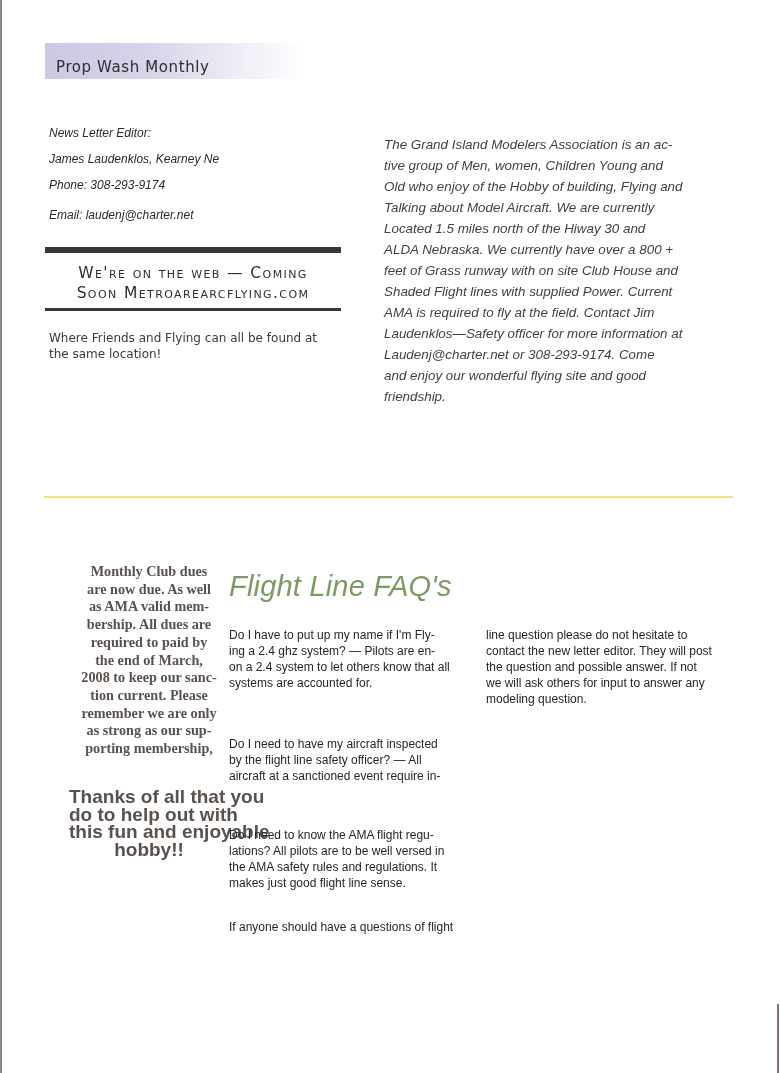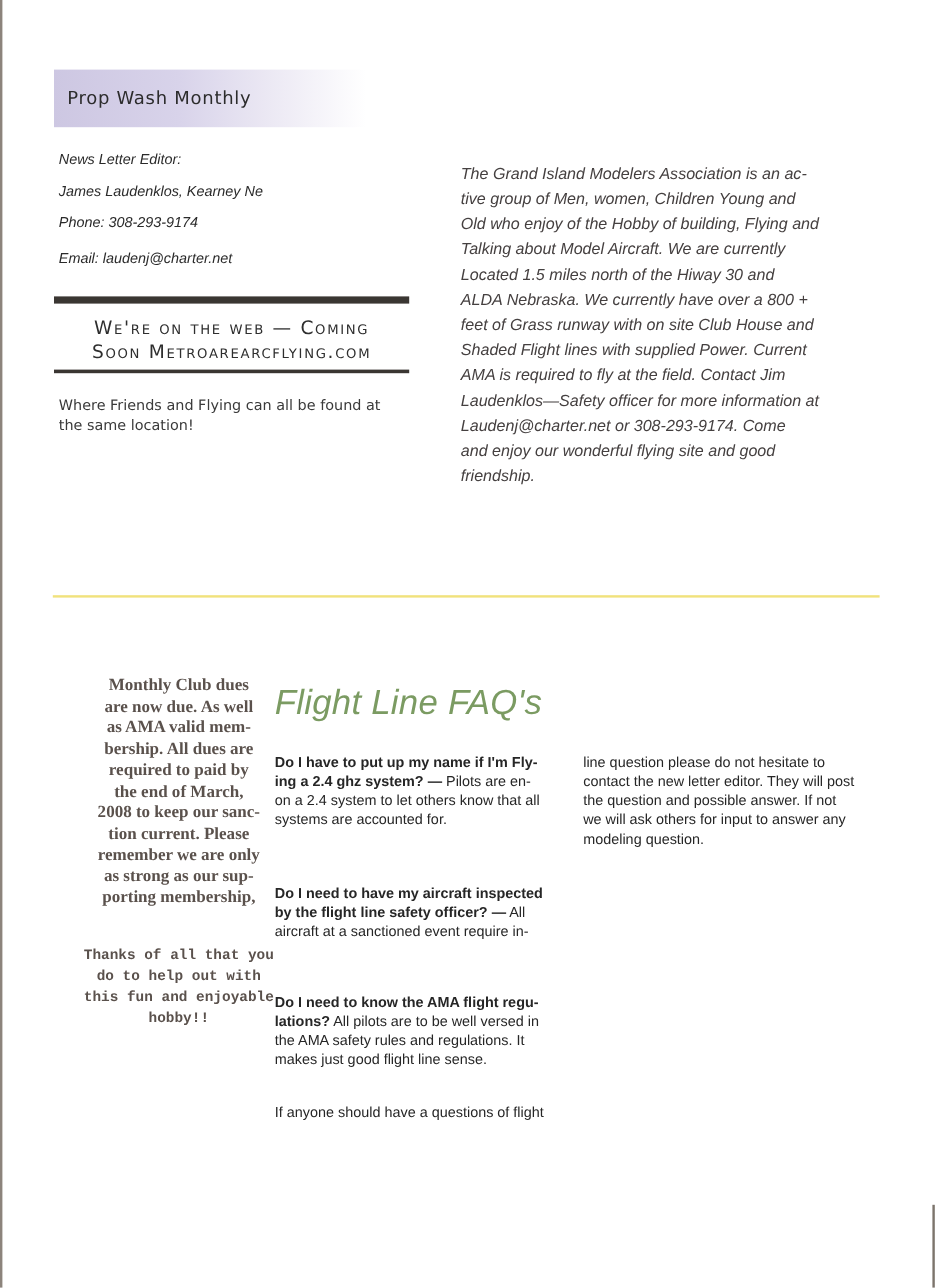--- a/index.html
+++ b/index.html
@@ -10,21 +10,21 @@
     }
     .left-edge {
       position: absolute; left: 0; top: 0; width: 2px; height: 1073px;
       background: #8c847c;
     }
     .right-edge {
       position: absolute; left: 777px; top: 1004px; width: 2px; height: 69px;
       background: #7c746c;
     }
     .banner {
-      position: absolute; left: 45px; top: 58px; width: 260px; height: 48px;
+      position: absolute; left: 45px; top: 43px; width: 260px; height: 36px;
       background: linear-gradient(90deg, #cdc7e2 0%, #d8d3ea 40%, #ece9f4 70%, rgba(255,255,255,0) 100%);
     }
     .banner-title {
       position: absolute; left: 11px; top: 15px;
       font-family: "DejaVu Sans", sans-serif; font-size: 15px; letter-spacing: 0.6px;
       color: #2c2c2c;
     }
     .editor {
       position: absolute; left: 49px; top: 126px; width: 300px;
       font-style: italic; font-size: 12px; color: #2a2a2a;
@@ -52,33 +52,33 @@
       background: #f1e27c;
     }
     .dues {
       position: absolute; left: 69px; top: 563px; width: 160px;
       font-family: "Liberation Serif", serif; font-weight: bold; font-size: 14.2px;
       line-height: 17.7px; color: #5a514c;
     }
     .dues span, .thanks span { display: block; white-space: nowrap; text-align: center; }
     .thanks {
       position: absolute; left: 69px; top: 788px; width: 160px;
-      font-family: Liberation Mono, monospace; font-weight: bold; font-size: 12px;
+      font-family: Liberation Sans, sans-serif; font-weight: bold; font-size: 19px;
       line-height: 17.7px; color: #5a514c;
     }
     .faq-title {
       position: absolute; left: 229px; top: 570px;
       font-style: italic; font-size: 29px; color: #7b9b62; letter-spacing: 0.2px;
     }
     .faq {
       position: absolute; left: 229px; width: 250px;
       font-size: 12px; line-height: 16px; color: #262626;
     }
     .faq span.line { display: block; white-space: nowrap; }
-    .faq b { font-weight: bold; }
+    .faq b { font-weight: normal; }
     .col3 {
       position: absolute; left: 486px; top: 627px; width: 260px;
       font-size: 12px; line-height: 16px; color: #262626;
     }
     .col3 span { display: block; white-space: nowrap; }
   </style>
 </head>
 <body>
 
 <div class="left-edge"></div>

